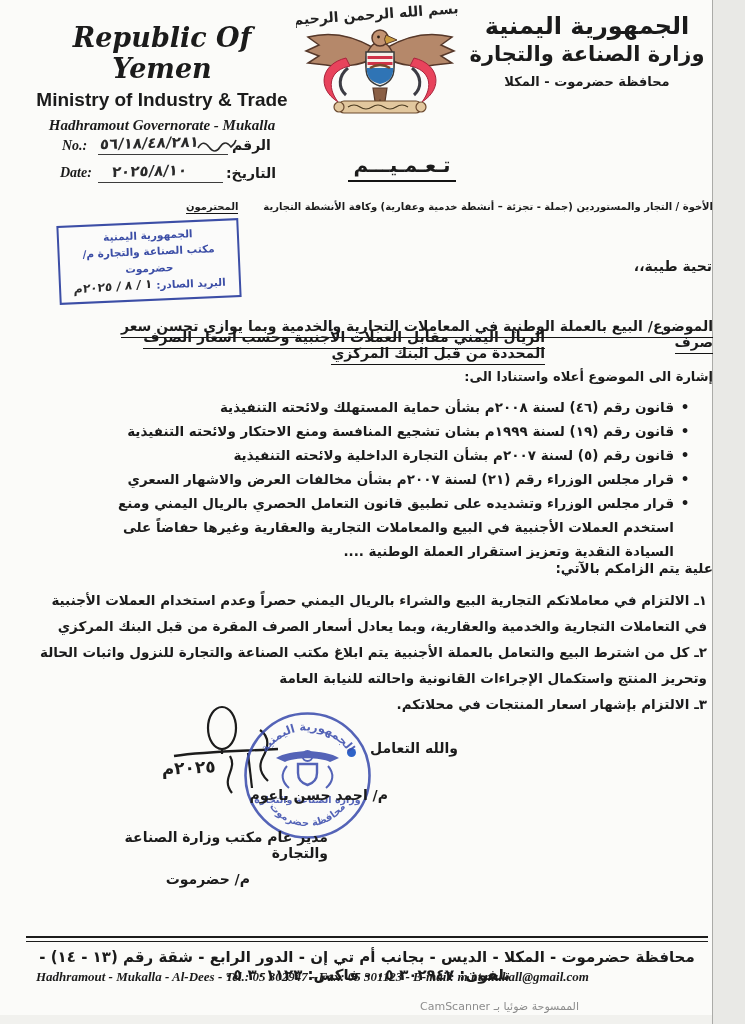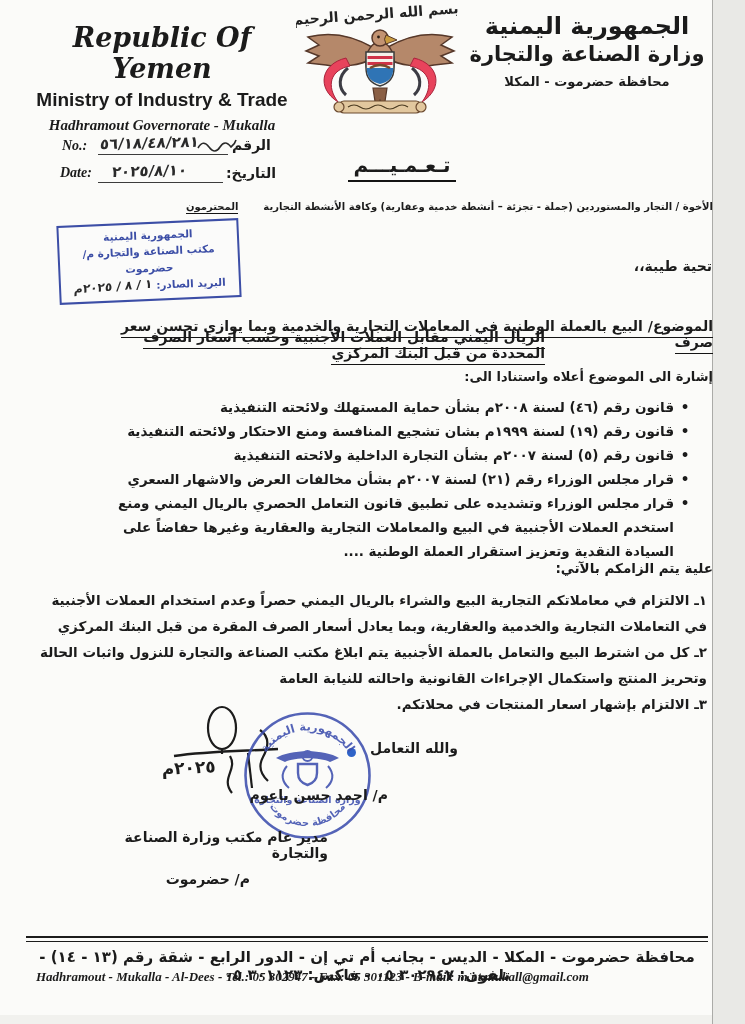--- a/index.html
+++ b/index.html
@@ -232,14 +232,15 @@
     </text>
   </svg>
 
   <div class="abs rtl b sig-name">م/ احمد حسن باعوم</div>
   <div class="abs rtl b sig-title">مدير عام مكتب وزارة الصناعة والتجارة</div>
   <div class="abs rtl b sig-loc">م/ حضرموت</div>
 
   <div class="abs foot-rule"></div>
   <div class="abs rtl foot-ar">محافظة حضرموت - المكلا - الديس - بجانب أم تي إن - الدور الرابع - شقة رقم (١٣ - ١٤) - تلفون: ٣٠٢٩٤٧ ٠٥ - فاكس: ٣٠١١٢٣ ٠٥</div>
   <div class="abs foot-en">Hadhramout - Mukalla - Al-Dees - Tel.: 05 302947 - Fax: 05 301123  - E-mail: m.i.t.mukall@gmail.com</div>
+  <div class="abs scan-note">الممسوحة ضوئيا بـ CamScanner</div>
 
 </div>
 
 </body></html>

